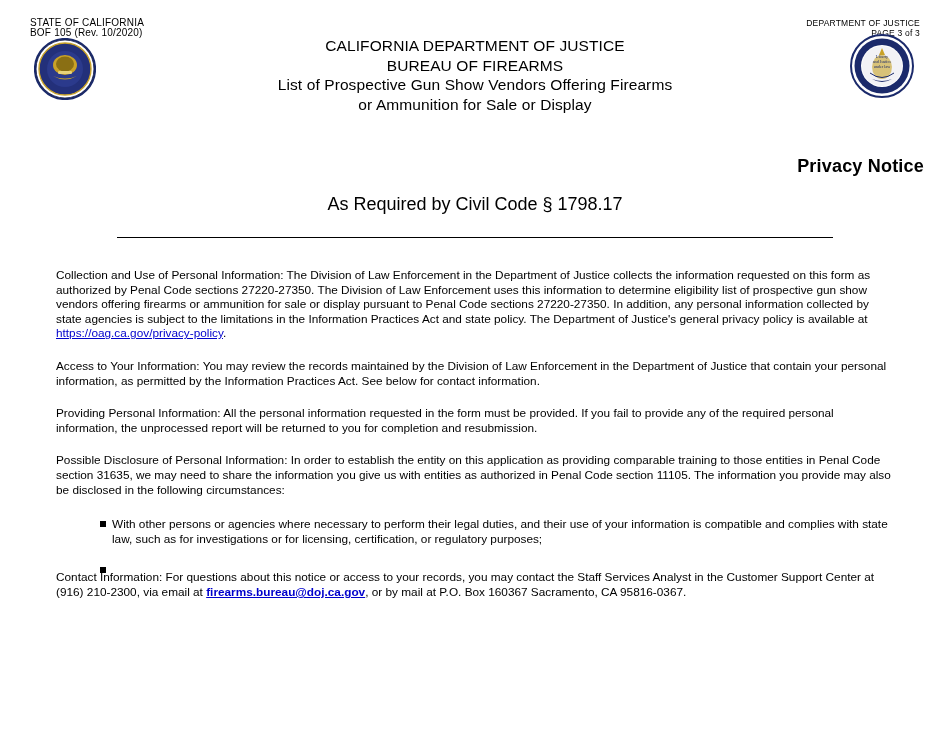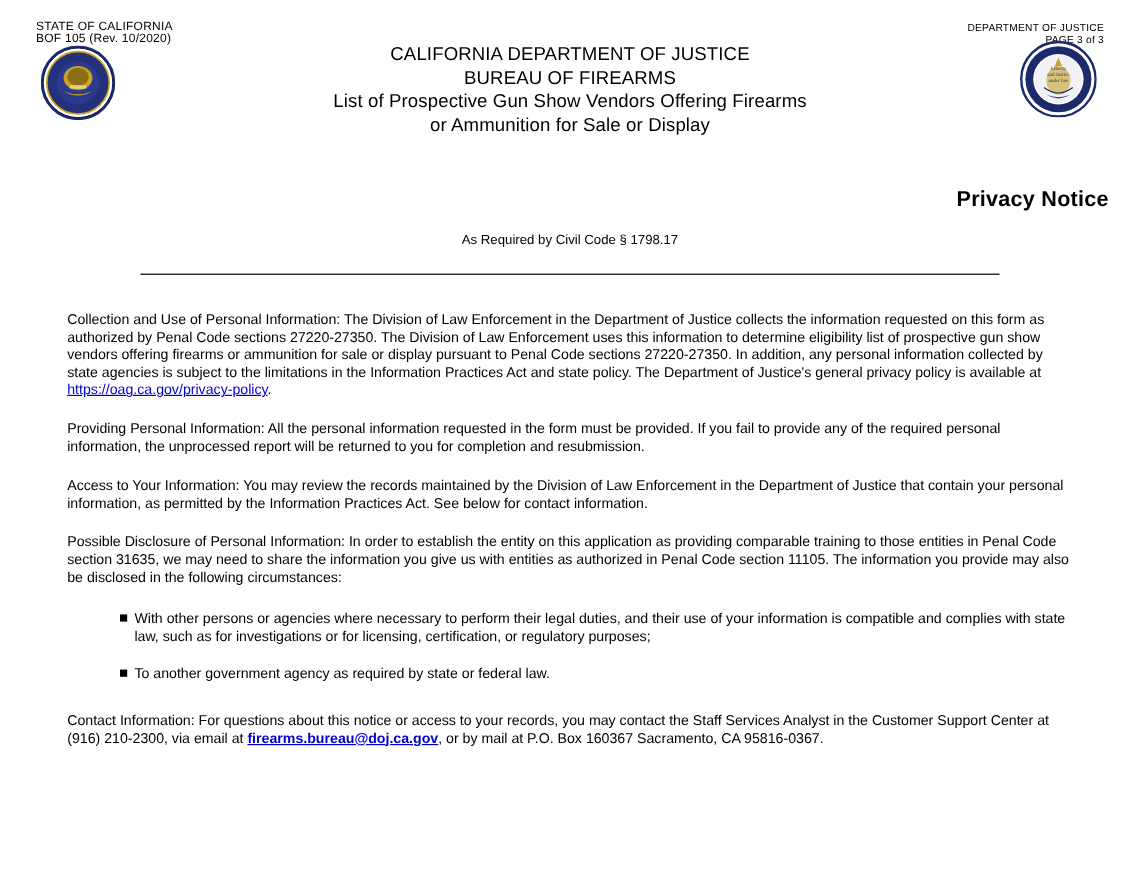--- a/index.html
+++ b/index.html
@@ -76,21 +76,21 @@
   
   .notice-title {
     text-align: right;
     font-size: 18px;
     font-weight: bold;
     margin-top: 26px;
     letter-spacing: 0.2px;
   }
   .notice-sub {
     text-align: center;
-    font-size: 11px;
+    font-size: 18px;
     margin-top: 17px;
   }
   .rule {
     width: 716px;
     margin: 22px auto 0 auto;
     border-bottom: 1px solid #000000;
   }
 
   
   .body-wrap {
@@ -196,37 +196,36 @@
   <div class="notice-sub">As Required by Civil Code § 1798.17</div>
   <div class="rule"></div>
 
   <div class="body-wrap">
 
     <div class="para">
       <span class="lbl">Collection and Use of Personal Information:</span><span>  The Division of Law Enforcement in the Department of Justice collects the information requested on this form as authorized by Penal Code sections 27220-27350.  The Division of Law Enforcement uses this information to determine eligibility list of prospective gun show vendors offering firearms or ammunition for sale or display pursuant to Penal Code sections 27220-27350.  In addition, any personal information collected by state agencies is subject to the limitations in the Information Practices Act and state policy.  The Department of Justice's general privacy policy is available at </span><a class="link" href="#">https://oag.ca.gov/privacy-policy</a><span>.</span>
     </div>
 
     <div class="para">
+      <span class="lbl">Access to Your Information:</span><span>  You may review the records maintained by the Division of Law Enforcement in the Department of Justice that contain your personal information, as permitted by the Information Practices Act.  See below for contact information.</span>
+    </div>
+
+    <div class="para">
       <span class="lbl">Providing Personal Information:</span><span>  All the personal information requested in the form must be provided.  If you fail to provide any of the required personal information, the unprocessed report will be returned to you for completion and resubmission.</span>
-    </div>
-
-    <div class="para">
-      <span class="lbl">Access to Your Information:</span><span>  You may review the records maintained by the Division of Law Enforcement in the Department of Justice that contain your personal information, as permitted by the Information Practices Act.  See below for contact information.</span>
     </div>
 
     <div class="para">
       <span class="lbl">Possible Disclosure of Personal Information:</span><span>  In order to establish the entity on this application as providing comparable training to those entities in Penal Code section 31635, we may need to share the information you give us with entities as authorized in Penal Code section 11105.  The information you provide may also be disclosed in the following circumstances:</span>
       <ul class="bullets">
         <li>
           <span class="sq"></span>
           <span>With other persons or agencies where necessary to perform their legal duties, and their use of your information is compatible and complies with state law, such as for investigations or for licensing, certification, or regulatory purposes;</span>
         </li>
         <li>
           <span class="sq"></span>
-          <span>To another government agency as required by state or federal law.</span>
         </li>
       </ul>
     </div>
 
     <div class="para gap-before-contact">
       <span class="lbl">Contact Information:</span><span>  For questions about this notice or access to your records, you may contact the Staff Services Analyst in the Customer Support Center at (916) 210-2300, via email at </span><a class="link-bold" href="#">firearms.bureau@doj.ca.gov</a><span>, or by mail at P.O. Box 160367 Sacramento, CA 95816-0367.</span>
     </div>
 
   </div>
 </div>

